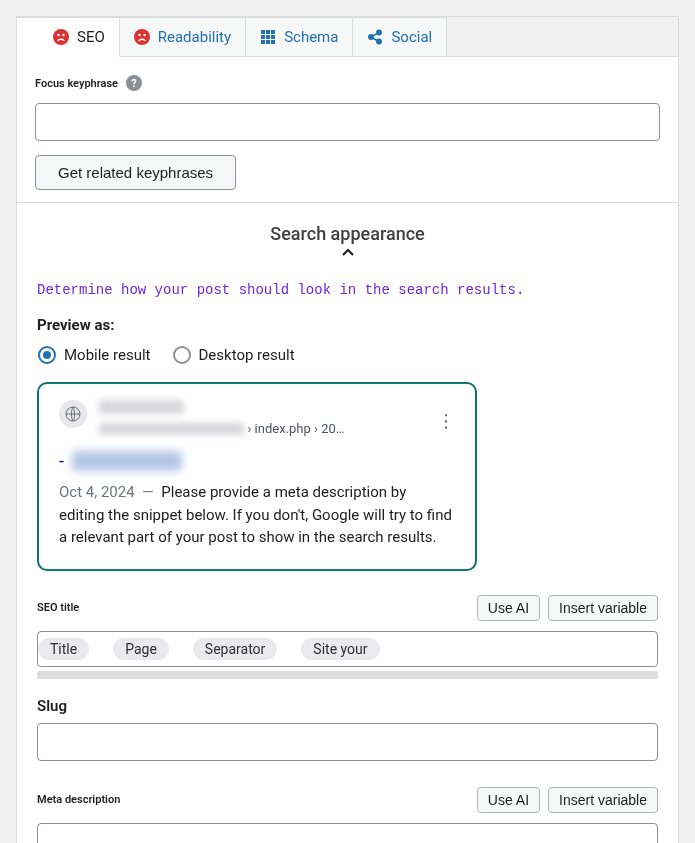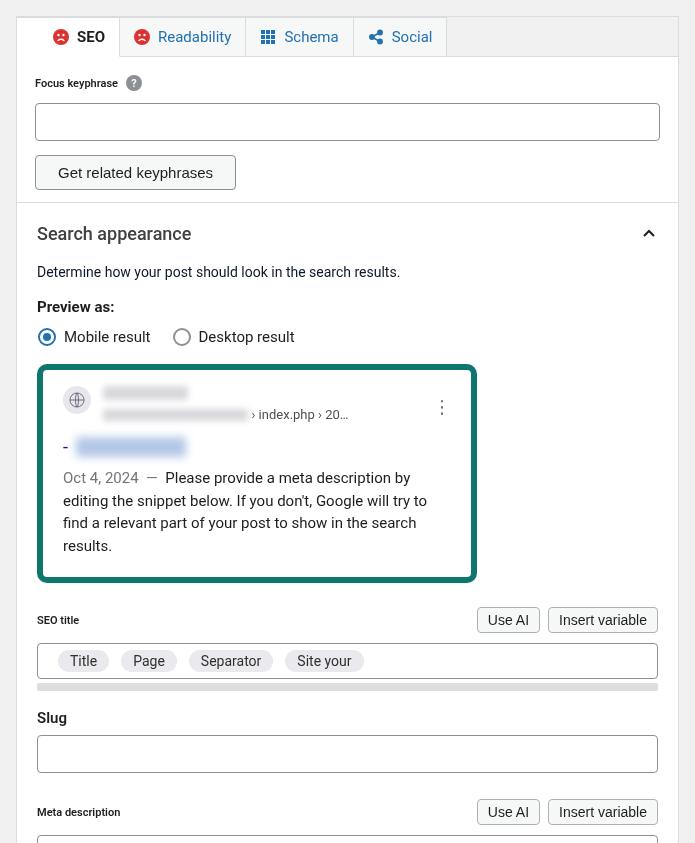--- a/index.html
+++ b/index.html
@@ -30,21 +30,21 @@
     cursor: pointer;
     font-size: 15px;
     color: #2271b1;
     background: #f6f7f7;
   }
   .tab.active {
     background: #fff;
     color: #1e1e1e;
     border-bottom: 1px solid #fff;
     margin-bottom: -1px;
-    font-weight: 700;
+    font-weight: 400;
     padding-left: 36px;
   }
   .tab svg { flex-shrink: 0; }
   .section {
     padding: 18px 18px 12px;
   }
   .label-row {
     display: flex;
     align-items: center;
     gap: 8px;
@@ -84,30 +84,32 @@
     color: #1e1e1e;
     margin-top: 14px;
   }
   .divider { border-top: 1px solid #dcdcde; }
   .collapsible-header {
     display: flex;
     align-items: center;
     justify-content: space-between;
     padding: 20px;
     cursor: pointer;
+    flex-direction: column;
   }
   .collapsible-title {
     font-size: 18px;
     font-weight: 500;
     color: #404040;
   }
   .desc {
     padding: 0 20px 18px;
-    color: #0f172a;
+    color: #6d28d9;
     font-size: 14px;
+    font-family: Liberation Mono, monospace;
   }
   .preview-as{
     padding: 0 20px 12px;
     font-weight: 700;
     font-size: 15px;
   }
   .radio-row {
     display: flex;
     gap: 22px;
     padding: 0 21px 18px;
@@ -122,21 +124,21 @@
     border: 2px solid #8c8f94;
     display: flex; align-items: center; justify-content: center;
   }
   .radio-outer.sel { border-color: #2271b1; }
   .radio-inner {
     width: 8px; height: 8px; border-radius: 50%;
     background: #2271b1;
   }
   .snippet-card {
     margin: 0 20px 18px;
-    border: 6px solid #0f766e;
+    border: 2px solid #0f766e;
     border-radius: 10px;
     box-shadow: 0 1px 2px rgba(0,0,0,0.06);
     padding: 16px 20px 20px;
     width: 440px;
   }
   .snippet-top {
     display: flex; align-items: flex-start; gap: 12px;
     position: relative;
   }
   .globe {
@@ -174,22 +176,22 @@
   .small-btn {
     border: 1px solid #aeb0b5; background: #f6f7f7;
     border-radius: 4px; padding: 4px 10px; font-size: 14px;
     cursor: pointer; color: #1e1e1e;
   }
   .btn-group { display: flex; gap: 8px; align-items: flex-end; }
   .token-input {
     margin: 0 20px 4px;
     border: 1px solid #8c8f94;
     border-radius: 4px;
-    padding: 6px 20px;
-    display: flex; gap: 12px; flex-wrap: wrap;
+    padding: 6px 0;
+    display: flex; gap: 24px; flex-wrap: wrap;
     background: #fff;
   }
   .token {
     background: #e9e9ee;
     border-radius: 12px;
     padding: 3px 12px;
     font-size: 14px;
     color: #303030;
   }
   .progress-track {

